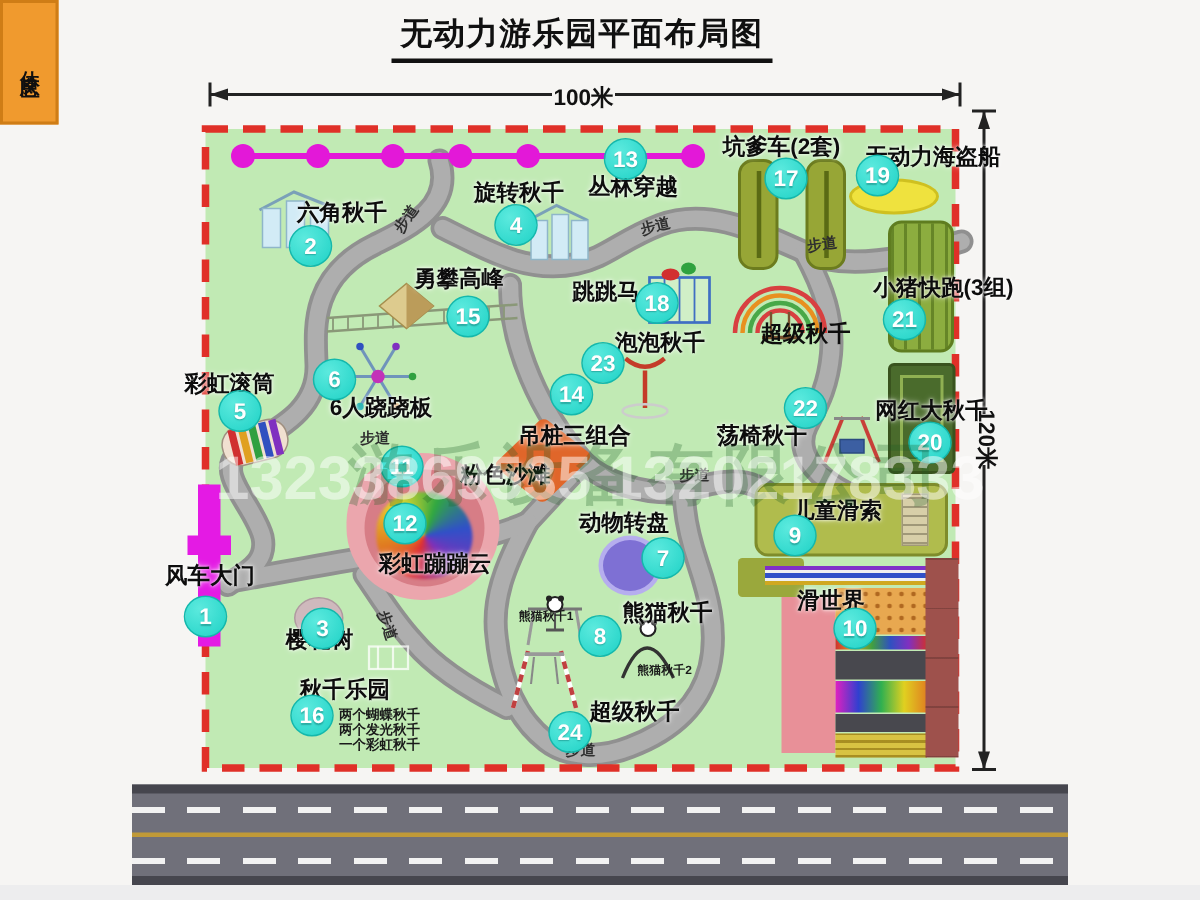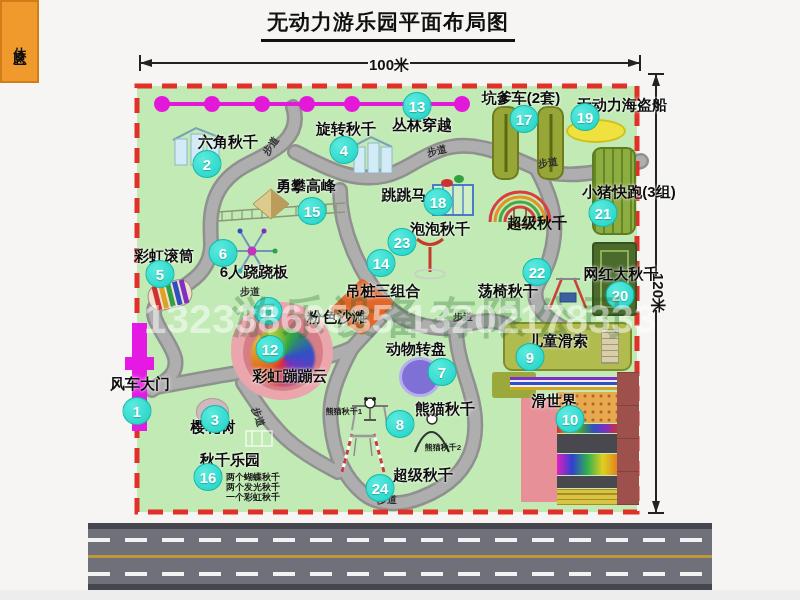--- a/index.html
+++ b/index.html
@@ -284,21 +284,21 @@
 
   <div id="generated">
       <span class="map-label" style="left: 140px; top: 384px;">风车大门</span>
       <div class="marker" style="left: 137px; top: 411px;">1</div>
       <span class="map-label" style="left: 228px; top: 142px;">六角秋千</span>
       <div class="marker" style="left: 207px; top: 164px;">2</div>
       <span class="map-label" style="left: 213px; top: 399px; margin-top: 28px;">樱花树</span>
       <div class="marker" style="left: 215px; top: 419px;">3</div>
       <span class="map-label" style="left: 346px; top: 129px;">旋转秋千</span>
       <div class="marker" style="left: 344px; top: 150px;">4</div>
-      <span class="map-label" style="left: 153px; top: 256px; margin-left: 11px;">彩虹滚筒</span>
+      <span class="map-label" style="left: 153px; top: 256px;">彩虹滚筒</span>
       <div class="marker" style="left: 160px; top: 274px;">5</div>
       <span class="map-label" style="left: 254px; top: 272px;">6人跷跷板</span>
       <div class="marker" style="left: 223px; top: 253px;">6</div>
       <span class="map-label" style="left: 416px; top: 349px;">动物转盘</span>
       <div class="marker" style="left: 442px; top: 372px;">7</div>
       <span class="map-label" style="left: 445px; top: 409px;">熊猫秋千</span>
       <div class="marker" style="left: 400px; top: 424px;">8</div>
       <span class="map-label" style="left: 558px; top: 341px;">儿童滑索</span>
       <div class="marker" style="left: 530px; top: 357px;">9</div>
       <span class="map-label" style="left: 554px; top: 401px;">滑世界</span>
@@ -332,21 +332,21 @@
       <span class="map-label" style="left: 423px; top: 475px;">超级秋千</span>
       <div class="marker" style="left: 380px; top: 488px;">24</div>
       <span class="flabel" style="left: 537px; top: 223px; font-size: 15px; color: rgb(13, 13, 13); transform: translate(-50%, -50%);">超级秋千</span>
       <span class="flabel" style="left: 271px; top: 146px; font-size: 10px; color: rgb(47, 47, 47); transform: translate(-50%, -50%) rotate(-55deg);">步道</span>
       <span class="flabel" style="left: 437px; top: 151px; font-size: 10px; color: rgb(47, 47, 47); transform: translate(-50%, -50%) rotate(-14deg);">步道</span>
       <span class="flabel" style="left: 548px; top: 163px; font-size: 10px; color: rgb(47, 47, 47); transform: translate(-50%, -50%) rotate(-8deg);">步道</span>
       <span class="flabel" style="left: 250px; top: 292px; font-size: 10px; color: rgb(47, 47, 47); transform: translate(-50%, -50%);">步道</span>
       <span class="flabel" style="left: 258px; top: 417px; font-size: 10px; color: rgb(47, 47, 47); transform: translate(-50%, -50%) rotate(72deg);">步道</span>
       <span class="flabel" style="left: 463px; top: 317px; font-size: 10px; color: rgb(47, 47, 47); transform: translate(-50%, -50%);">步道</span>
       <span class="flabel" style="left: 387px; top: 500px; font-size: 10px; color: rgb(47, 47, 47); transform: translate(-50%, -50%);">步道</span>
-      <span class="flabel" style="left: 344px; top: 411px; font-size: 8px; color: rgb(26, 26, 26); transform: translate(-50%, -50%);">熊猫秋千1</span>
+      <span class="flabel" style="left: 364px; top: 411px; font-size: 8px; color: rgb(26, 26, 26); transform: translate(-50%, -50%);">熊猫秋千1</span>
       <span class="flabel" style="left: 443px; top: 447px; font-size: 8px; color: rgb(26, 26, 26); transform: translate(-50%, -50%);">熊猫秋千2</span>
       <span class="flabel" style="left: 253px; top: 477px; font-size: 9px; color: rgb(26, 26, 26); transform: translate(-50%, -50%);">两个蝴蝶秋千</span>
       <span class="flabel" style="left: 253px; top: 487px; font-size: 9px; color: rgb(26, 26, 26); transform: translate(-50%, -50%);">两个发光秋千</span>
       <span class="flabel" style="left: 253px; top: 497px; font-size: 9px; color: rgb(26, 26, 26); transform: translate(-50%, -50%);">一个彩虹秋千</span>
       <span class="flabel" style="left: 432px; top: 277px; font-size: 44px; color: rgba(30, 95, 35, 0.28); letter-spacing: 6px; transform: translate(-50%, -50%); z-index: 6; margin-top: 40px;">游乐设备有限公司</span>
       <span class="flabel" style="left: 400px; top: 319px; font-size: 41px; color: rgba(255, 255, 255, 0.5); transform: translate(-50%, -50%); z-index: 6;">13233869535 13202178333</span>
     </div>
 </div>
 
 </body></html>

